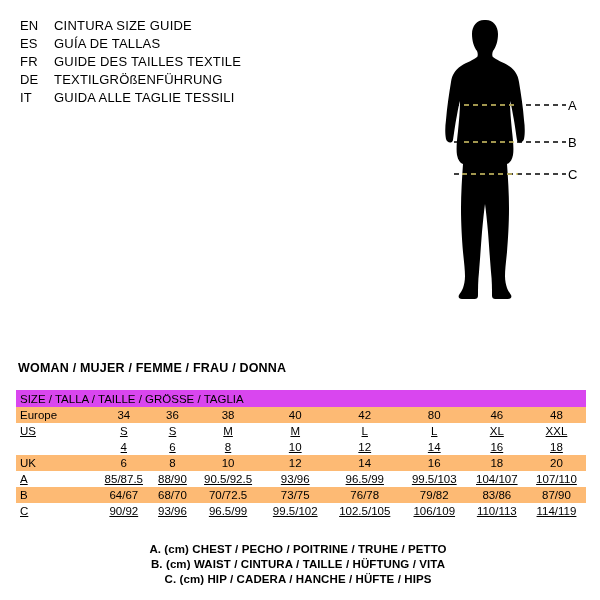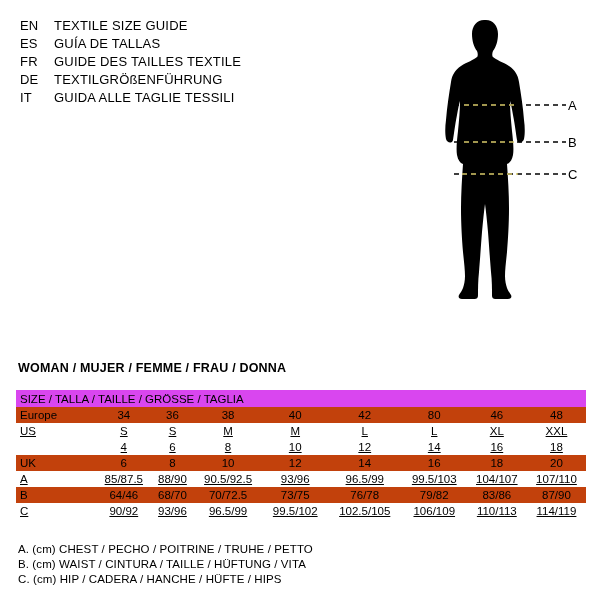--- a/index.html
+++ b/index.html
@@ -101,50 +101,51 @@
   }
   tr.head-row td {
     background: #d946ef;
     font-weight: normal;
     text-align: left;
     padding-left: 4px;
     font-size: 11.5px;
     height: 17px;
   }
   tr.shade td {
-    background: #c2410c;
+    background: #fdba74;
   }
   tr.plain td {
     background: #ffffff;
     text-decoration: underline;
   }
 
   
   .legend {
     position: absolute;
     left: 18px;
     top: 542px;
     width: 560px;
   }
   .legend div {
     font-size: 11.5px;
-    font-weight: normal;
+    font-weight: bold;
     line-height: 15px;
     letter-spacing: 0.1px;
+    text-align: center;
   }
 </style>
 </head>
 <body>
 
 <div class="page">
 
   <div class="lang-block">
     <div class="lang-row">
       <span class="lang-code">EN</span>
-      <span class="lang-text">TEXTILE SIZE GUIDE</span>
+      <span class="lang-text">CINTURA SIZE GUIDE</span>
     </div>
     <div class="lang-row">
       <span class="lang-code">ES</span>
       <span class="lang-text">GUÍA DE TALLAS</span>
     </div>
     <div class="lang-row">
       <span class="lang-code">FR</span>
       <span class="lang-text">GUIDE DES TAILLES TEXTILE</span>
     </div>
     <div class="lang-row">
@@ -283,21 +284,21 @@
           <td>88/90</td>
           <td>90.5/92.5</td>
           <td>93/96</td>
           <td>96.5/99</td>
           <td>99.5/103</td>
           <td>104/107</td>
           <td>107/110</td>
         </tr>
         <tr class="shade">
           <td class="rowhead">B</td>
-          <td>64/46</td>
+          <td>64/67</td>
           <td>68/70</td>
           <td>70/72.5</td>
           <td>73/75</td>
           <td>76/78</td>
           <td>79/82</td>
           <td>83/86</td>
           <td>87/90</td>
         </tr>
         <tr class="plain">
           <td class="rowhead">C</td>

